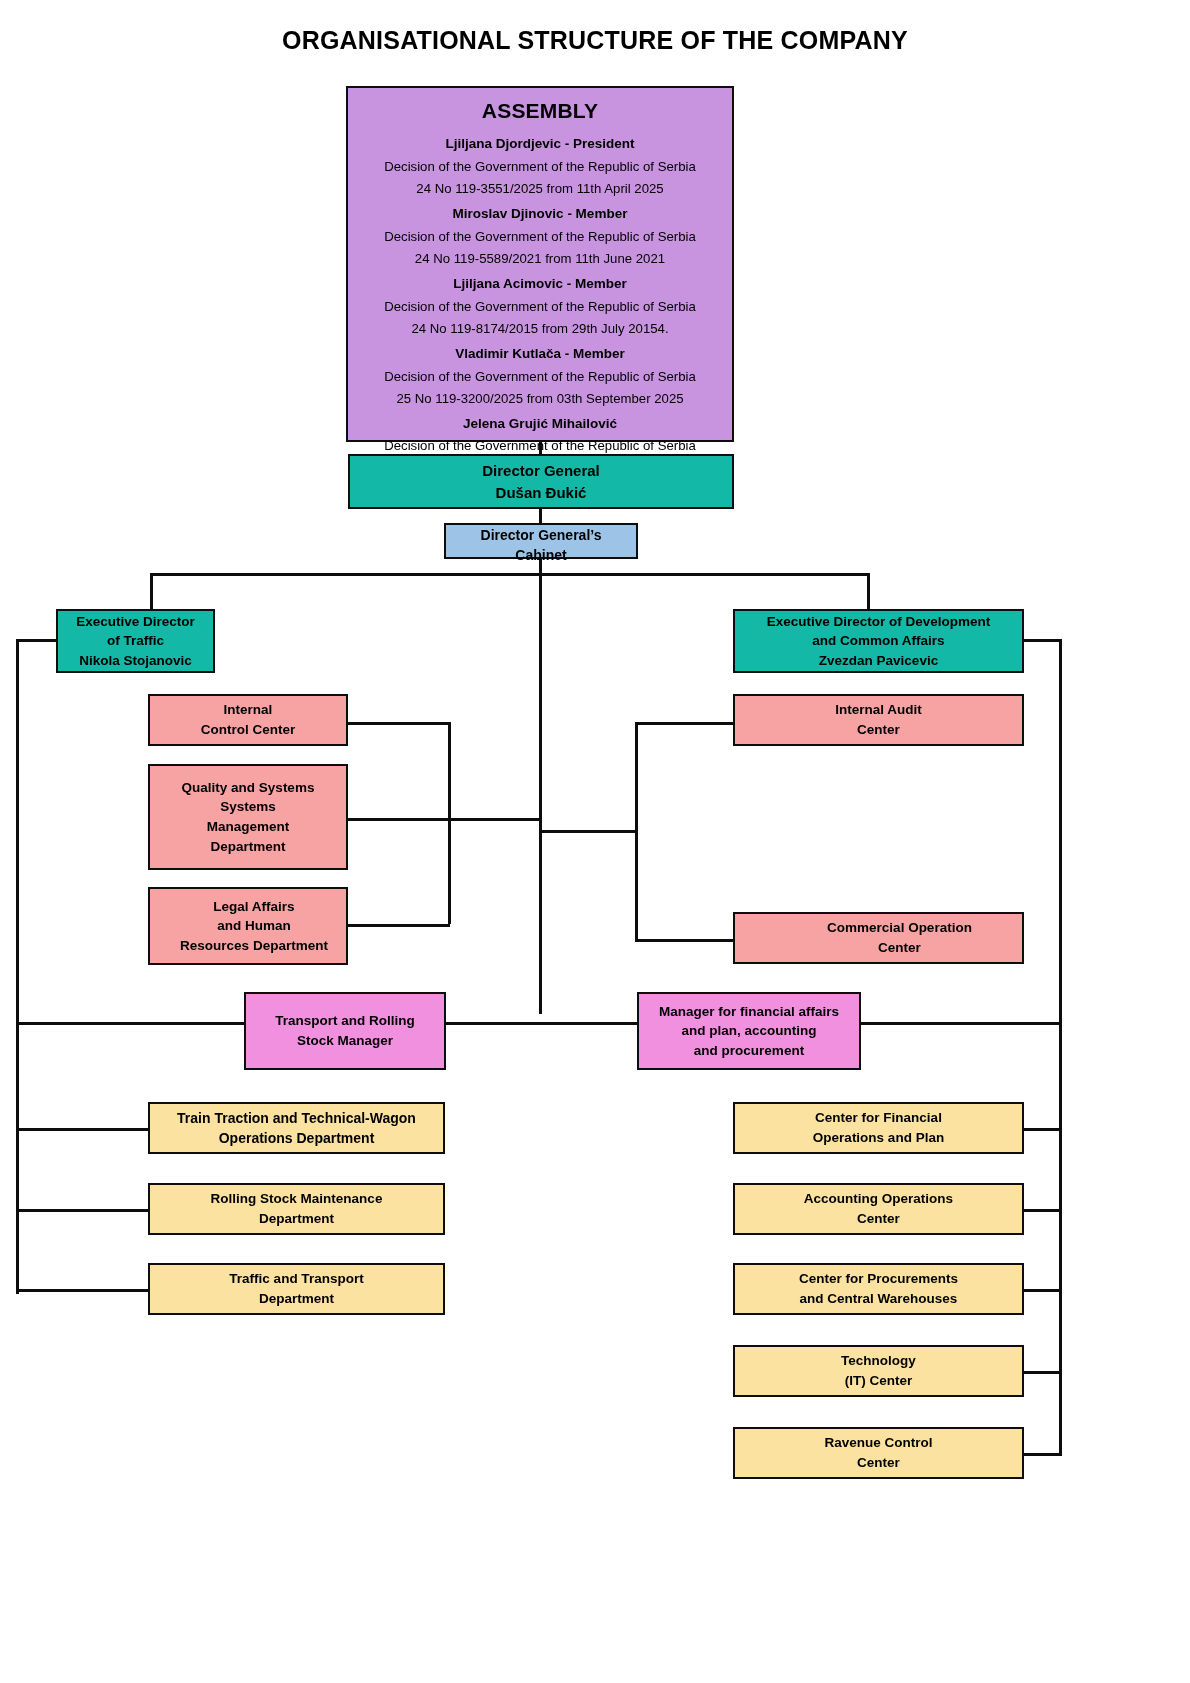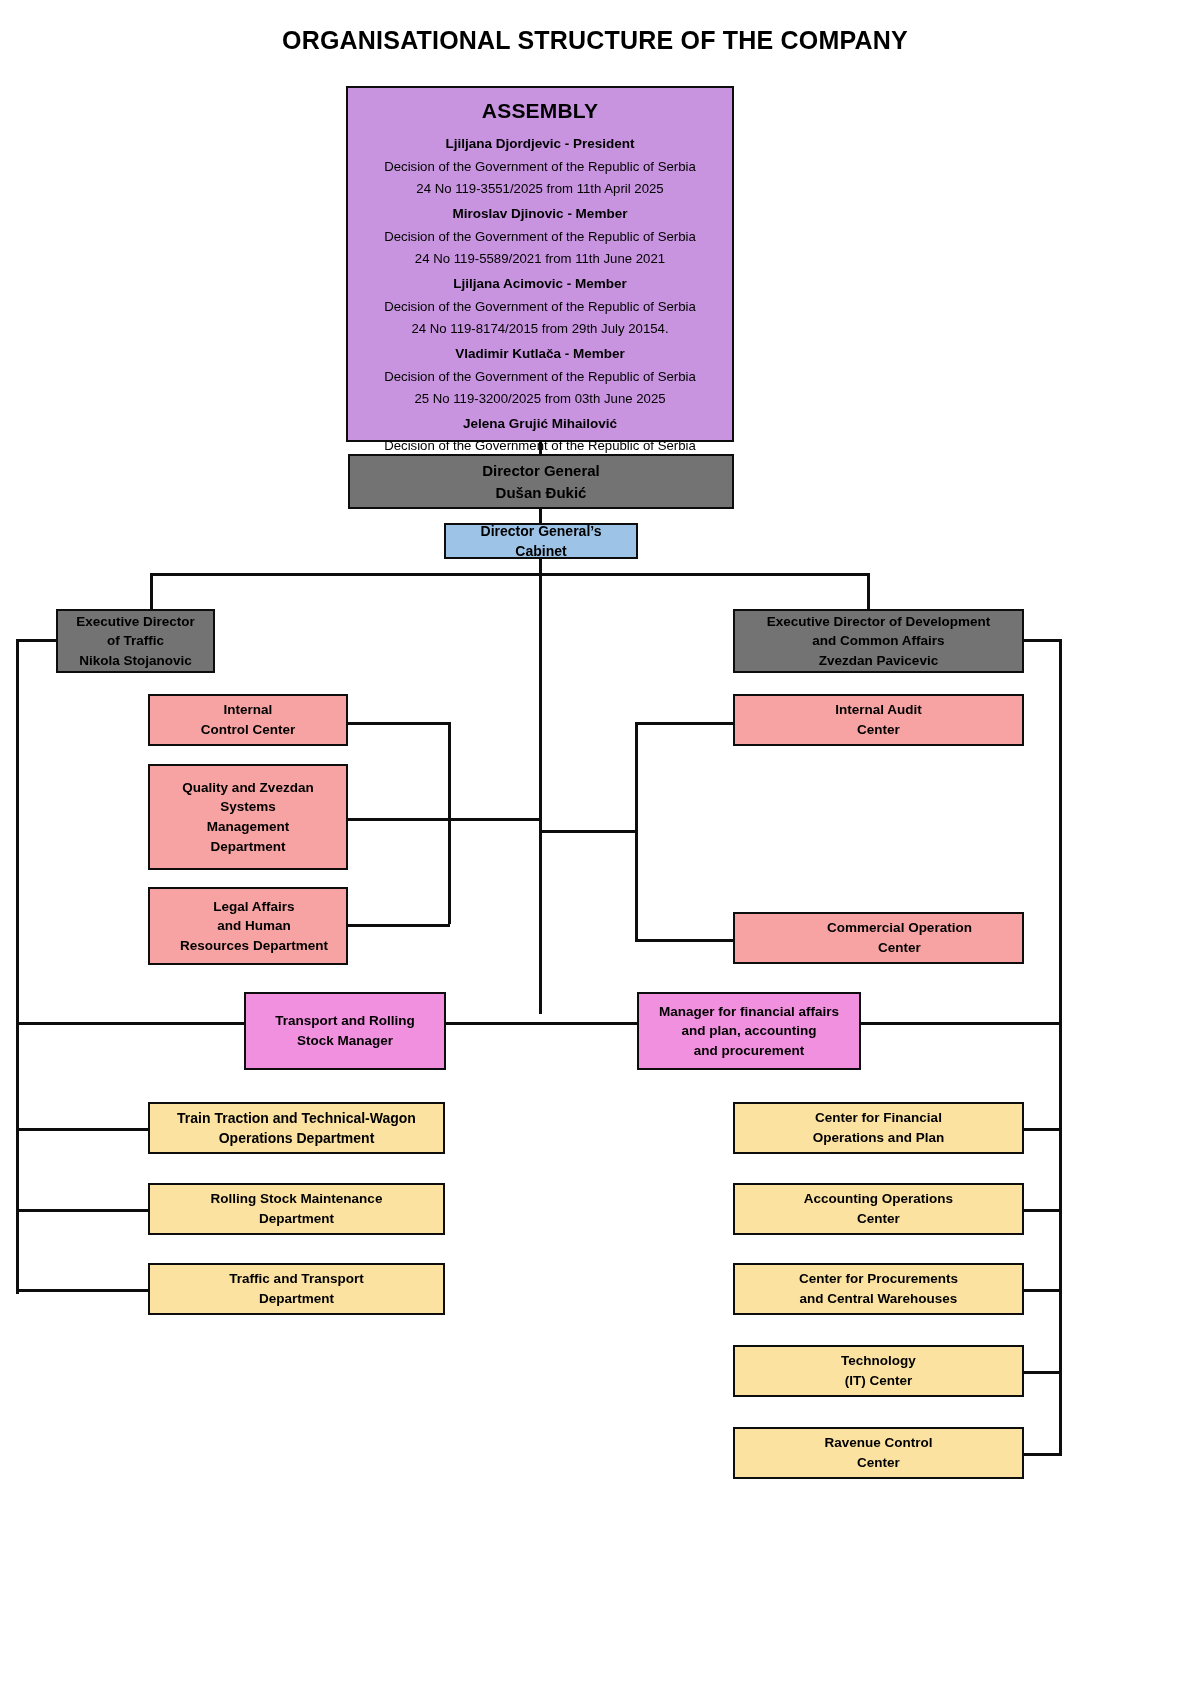--- a/index.html
+++ b/index.html
@@ -43,22 +43,22 @@
     justify-content: center;
     text-align: center;
     font-weight: bold;
     line-height: 1.45;
     z-index: 5;
   }
   .node .ln { display: block; width: 100%; }
 
   
   .c-purple { background: #c894e0; text-align: center; }
-  .c-teal   { background: #737373; }
-  .c-blue   { background: #9dc3e6; }
+  .c-teal   { background: #14b8a6; }
+  .c-blue   { background: #9dc3e6; justify-content: space-between; }
   .c-red    { background: #f8a3a3; }
   .c-pink   { background: #f290e0; }
   .c-yellow { background: #fbe2a0; }
 
   
   #assembly {
     justify-content: flex-start;
     padding-top: 8px;
     font-weight: normal;
   }
@@ -151,21 +151,21 @@
     <span class="person">Miroslav Djinovic - Member</span>
     <span class="decision">Decision of the Government of the Republic of Serbia</span>
     <span class="refno">24 No 119-5589/2021 from 11th June 2021</span>
 
     <span class="person">Ljiljana Acimovic - Member</span>
     <span class="decision">Decision of the Government of the Republic of Serbia</span>
     <span class="refno">24 No 119-8174/2015 from 29th July 20154.</span>
 
     <span class="person">Vladimir Kutlača - Member</span>
     <span class="decision">Decision of the Government of the Republic of Serbia</span>
-    <span class="refno">25 No 119-3200/2025 from 03th June 2025</span>
+    <span class="refno">25 No 119-3200/2025 from 03th September 2025</span>
 
     <span class="person">Jelena Grujić Mihailović</span>
     <span class="decision">Decision of the Government of the Republic of Serbia</span>
     <span class="refno">24 No 119-9723/2025 from 04th September 2025</span>
   </div>
 
   <div class="node c-teal" style="left:348px; top:454px; width:386px; height:55px; font-size:15px;">
     <span class="ln">Director General</span>
     <span class="ln">Dušan Đukić</span>
   </div>
@@ -186,21 +186,21 @@
     <span class="ln">and Common Affairs</span>
     <span class="ln">Zvezdan Pavicevic</span>
   </div>
 
   <div class="node c-red" style="left:148px; top:694px; width:200px; height:52px; font-size:13.5px;">
     <span class="ln">Internal</span>
     <span class="ln">Control Center</span>
   </div>
 
   <div class="node c-red" style="left:148px; top:764px; width:200px; height:106px; font-size:13.5px;">
-    <span class="ln">Quality and Zvezdan</span>
+    <span class="ln">Quality and Systems</span>
     <span class="ln">Systems</span>
     <span class="ln">Management</span>
     <span class="ln">Department</span>
   </div>
 
   <div class="node c-red" style="left:148px; top:887px; width:200px; height:78px; font-size:13.5px;padding-left:12px;">
     <span class="ln">Legal Affairs</span>
     <span class="ln">and Human</span>
     <span class="ln">Resources Department</span>
   </div>

